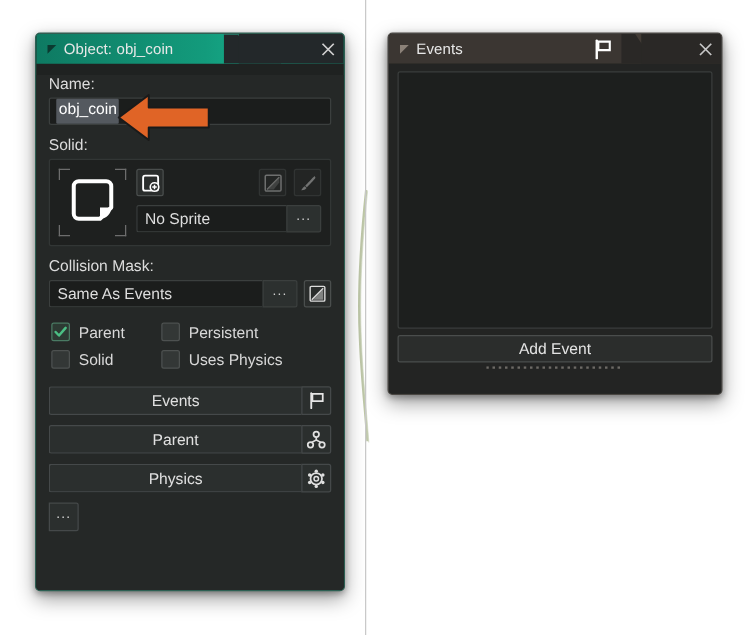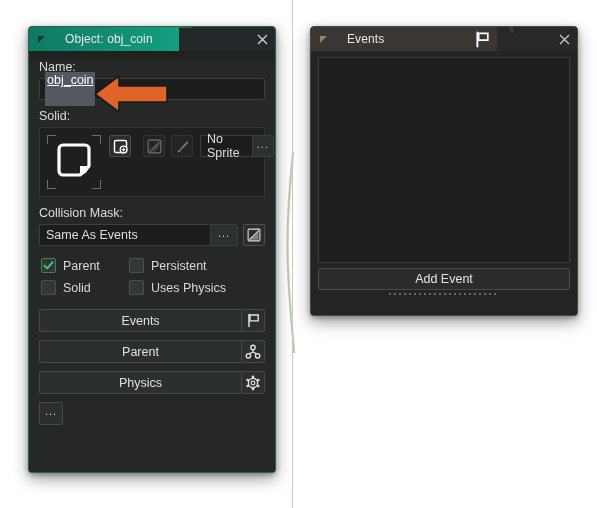--- a/index.html
+++ b/index.html
@@ -52,21 +52,21 @@
     width: 16px; flex: 0 0 16px;
     display:flex; align-items:center; justify-content:center;
     margin-left: 4px;
   }
   .tb-caret svg { display:block; }
   .tb-title {
     font-size: 12px;
     color: #e8e8e8;
     letter-spacing: .1px;
     white-space: nowrap;
-    margin-left: 16px;
+    margin-left: 2px;
     z-index: 3;
   }
   .tb-spacer { flex: 1 1 auto; }
   .tb-close {
     width: 26px; flex: 0 0 26px;
     display:flex; align-items:center; justify-content:center;
     color:#c9c9c9;
     font-size: 14px;
     line-height: 1;
     z-index: 3;
@@ -120,23 +120,22 @@
     border-radius: 2px;
     display: flex;
     align-items: center;
     padding: 0 5px;
     font-size: 12.5px;
     color: #e2e2e2;
   }
   .sel-text {
     background: #54595f;
     color: #ffffff;
-    padding: 1px 1px 19px 2px;
+    padding: 1px 1px 5px 2px;
     border-radius: 1px;
-    text-decoration: underline;
   }
 
   
   .groupbox {
     box-sizing: border-box;
     background: #1e201f;
     border: 1px solid #323635;
     border-radius: 2px;
     padding: 7px;
     display: flex;
@@ -151,21 +150,21 @@
   .corner {
     position: absolute;
     width: 8px; height: 8px;
     border: 1px solid #6d6d6d;
   }
   .c-tl{left:0;top:0;border-right:none;border-bottom:none;}
   .c-tr{right:0;top:0;border-left:none;border-bottom:none;}
   .c-bl{left:0;bottom:0;border-right:none;border-top:none;}
   .c-br{right:0;bottom:0;border-left:none;border-top:none;}
 
-  .sprite-right { flex: 1 1 auto; display:flex; flex-direction:row; gap:7px; }
+  .sprite-right { flex: 1 1 auto; display:flex; flex-direction:column; gap:7px; }
   .sprite-icon-row { display:flex; align-items:center; height:22px; gap:6px; }
   .icon-btn {
     box-sizing:border-box;
     width:22px; height:22px;
     border:1px solid #4a4e4d;
     border-radius:2px;
     background:#2a2d2c;
     display:flex; align-items:center; justify-content:center;
   }
   .icon-btn.dim { opacity:.45; }

